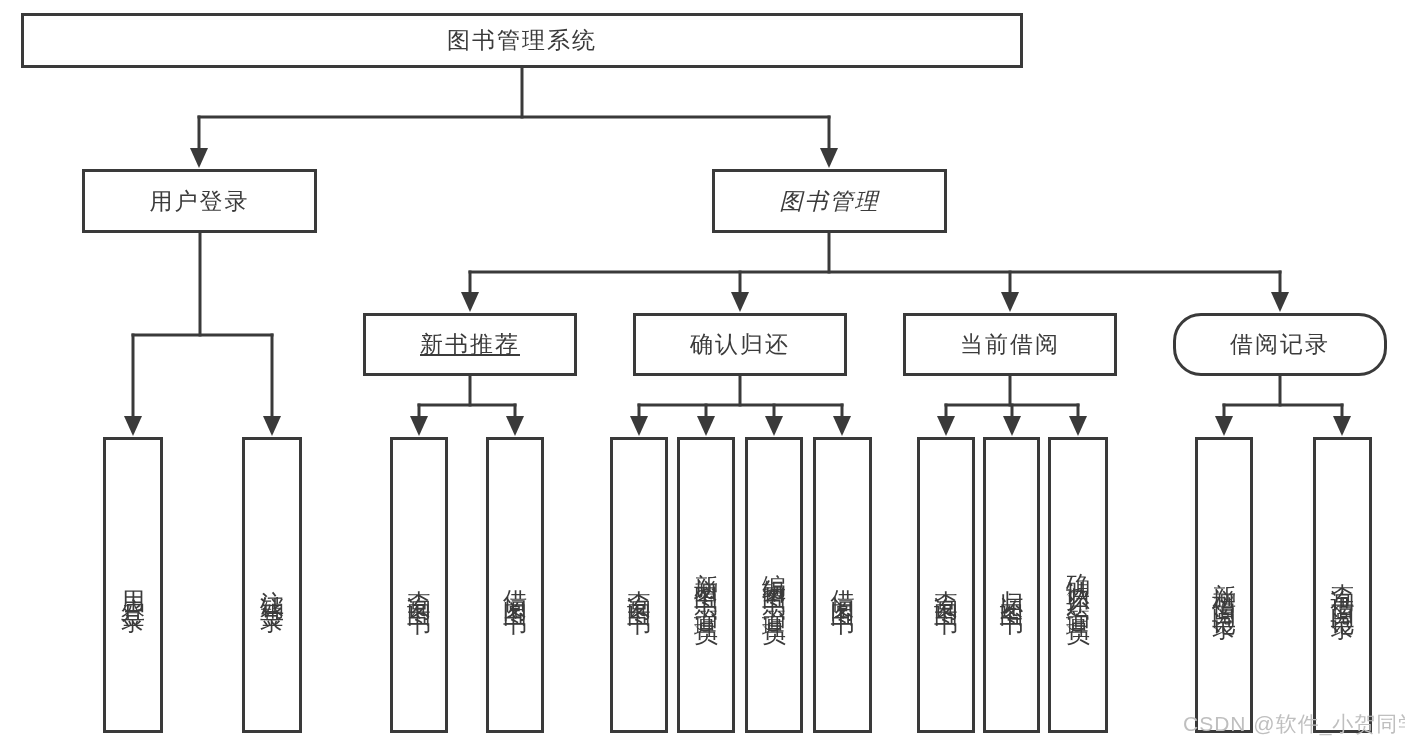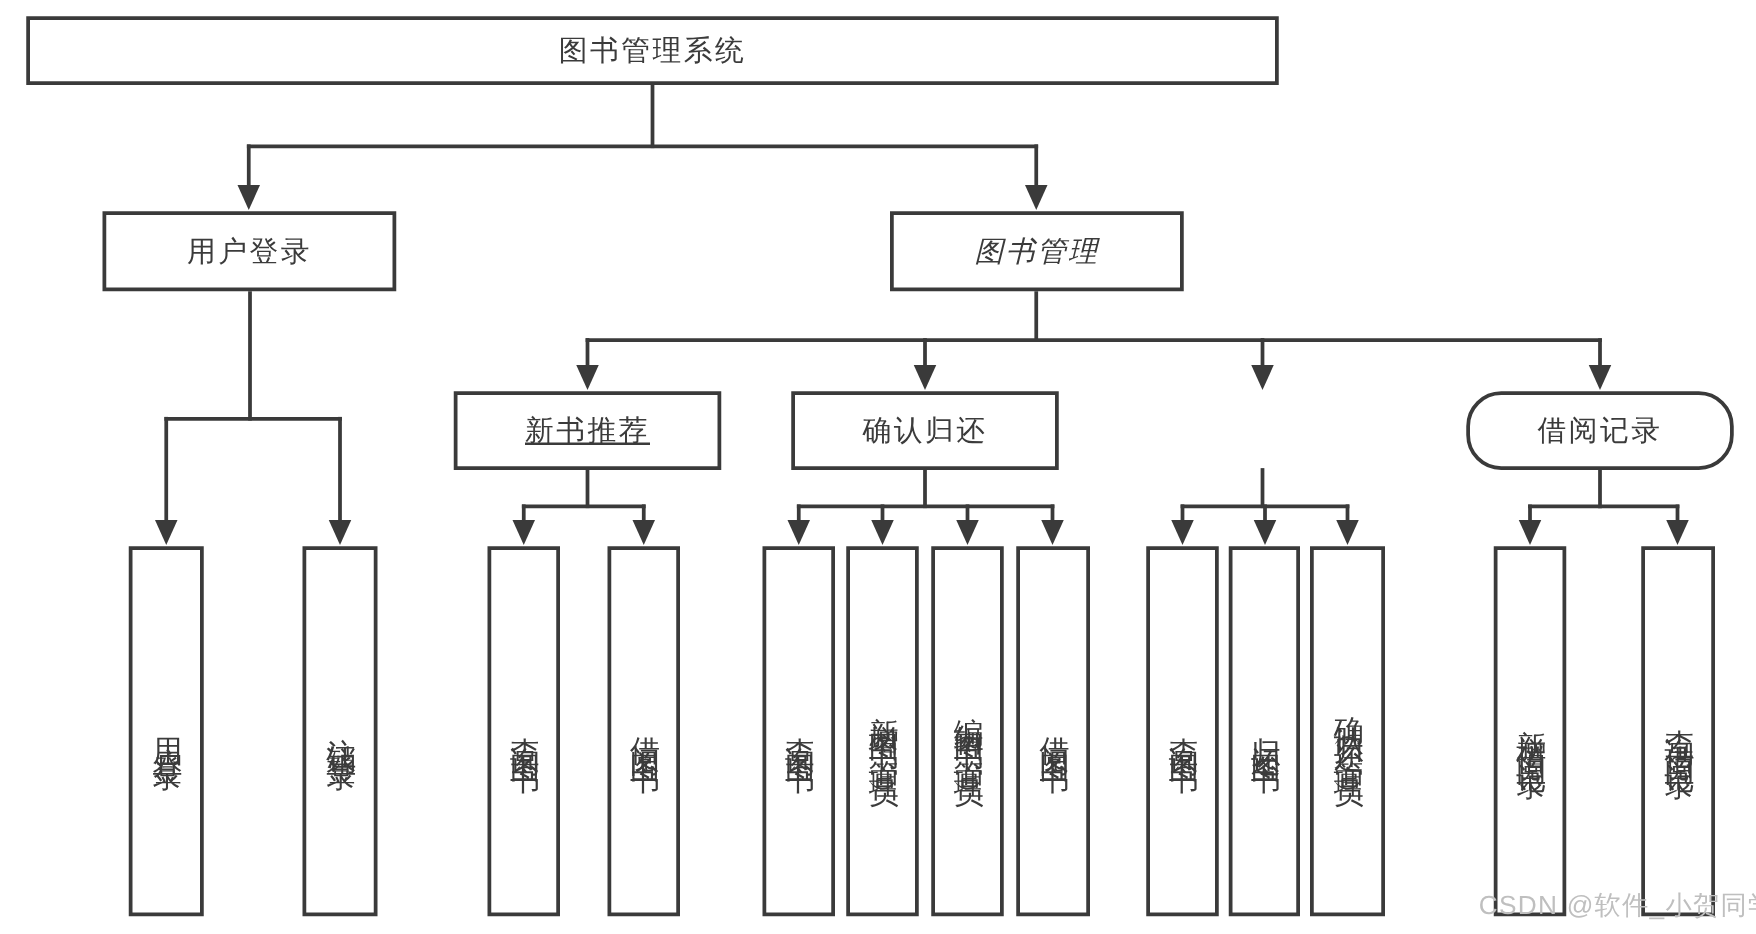--- a/index.html
+++ b/index.html
@@ -128,20 +128,23 @@
   <div class="node hnode" style="left:712px; top:169px; width:235px; height:64px;font-style:italic;">
     <span class="lbl">图书管理</span>
   </div>
 
   <div class="node hnode" style="left:363px; top:313px; width:214px; height:63px;text-decoration:underline;">
     <span class="lbl">新书推荐</span>
   </div>
   <div class="node hnode" style="left:633px; top:313px; width:214px; height:63px;">
     <span class="lbl">确认归还</span>
   </div>
+  <div class="node hnode" style="left:903px; top:313px; width:214px; height:63px;">
+    <span class="lbl">当前借阅</span>
+  </div>
   <div class="node hnode" style="left:1173px; top:313px; width:214px; height:63px;border-radius:28px;">
     <span class="lbl">借阅记录</span>
   </div>
 
   <div class="node vnode" style="left:103px; top:437px; width:60px; height:296px;">
     <span class="lbl">用户登录</span>
   </div>
   <div class="node vnode" style="left:242px; top:437px; width:60px; height:296px;">
     <span class="lbl">注销登录</span>
   </div>

